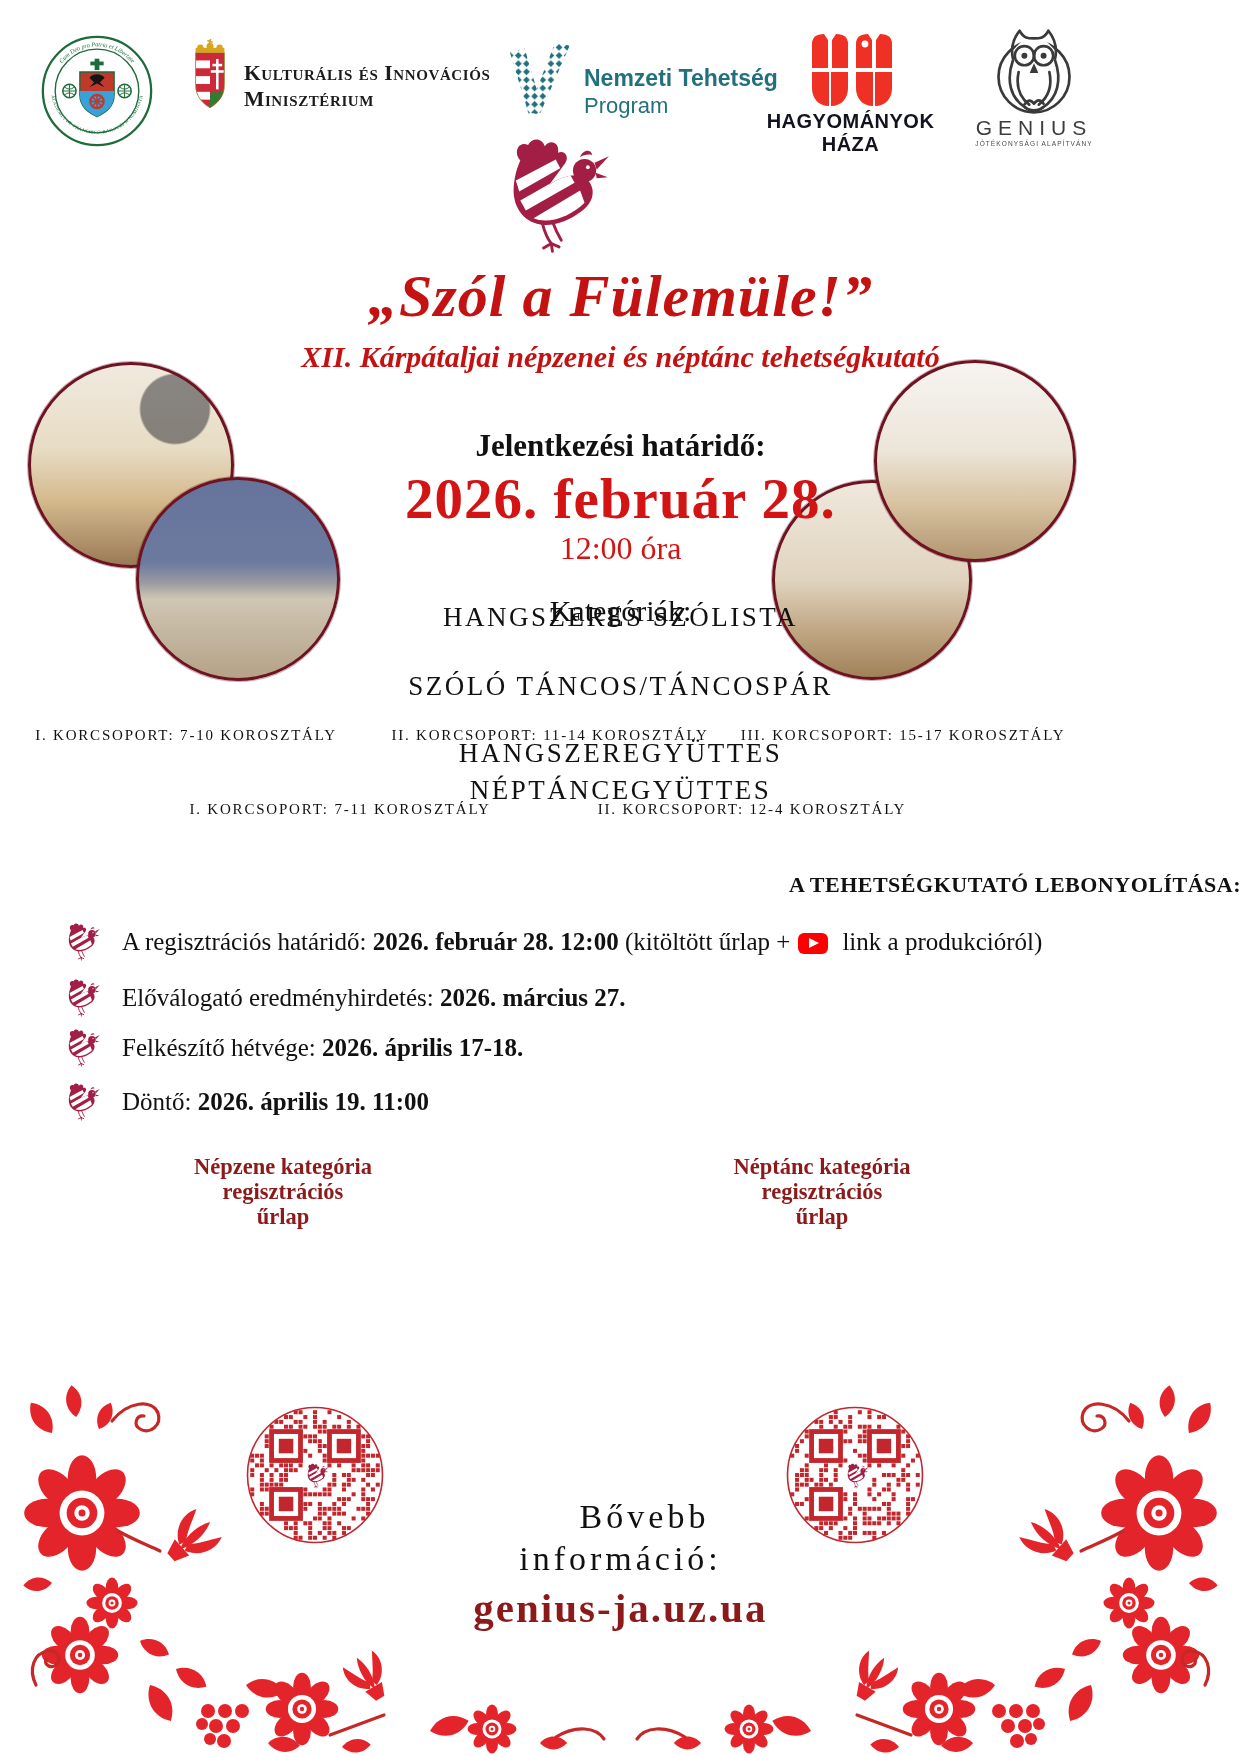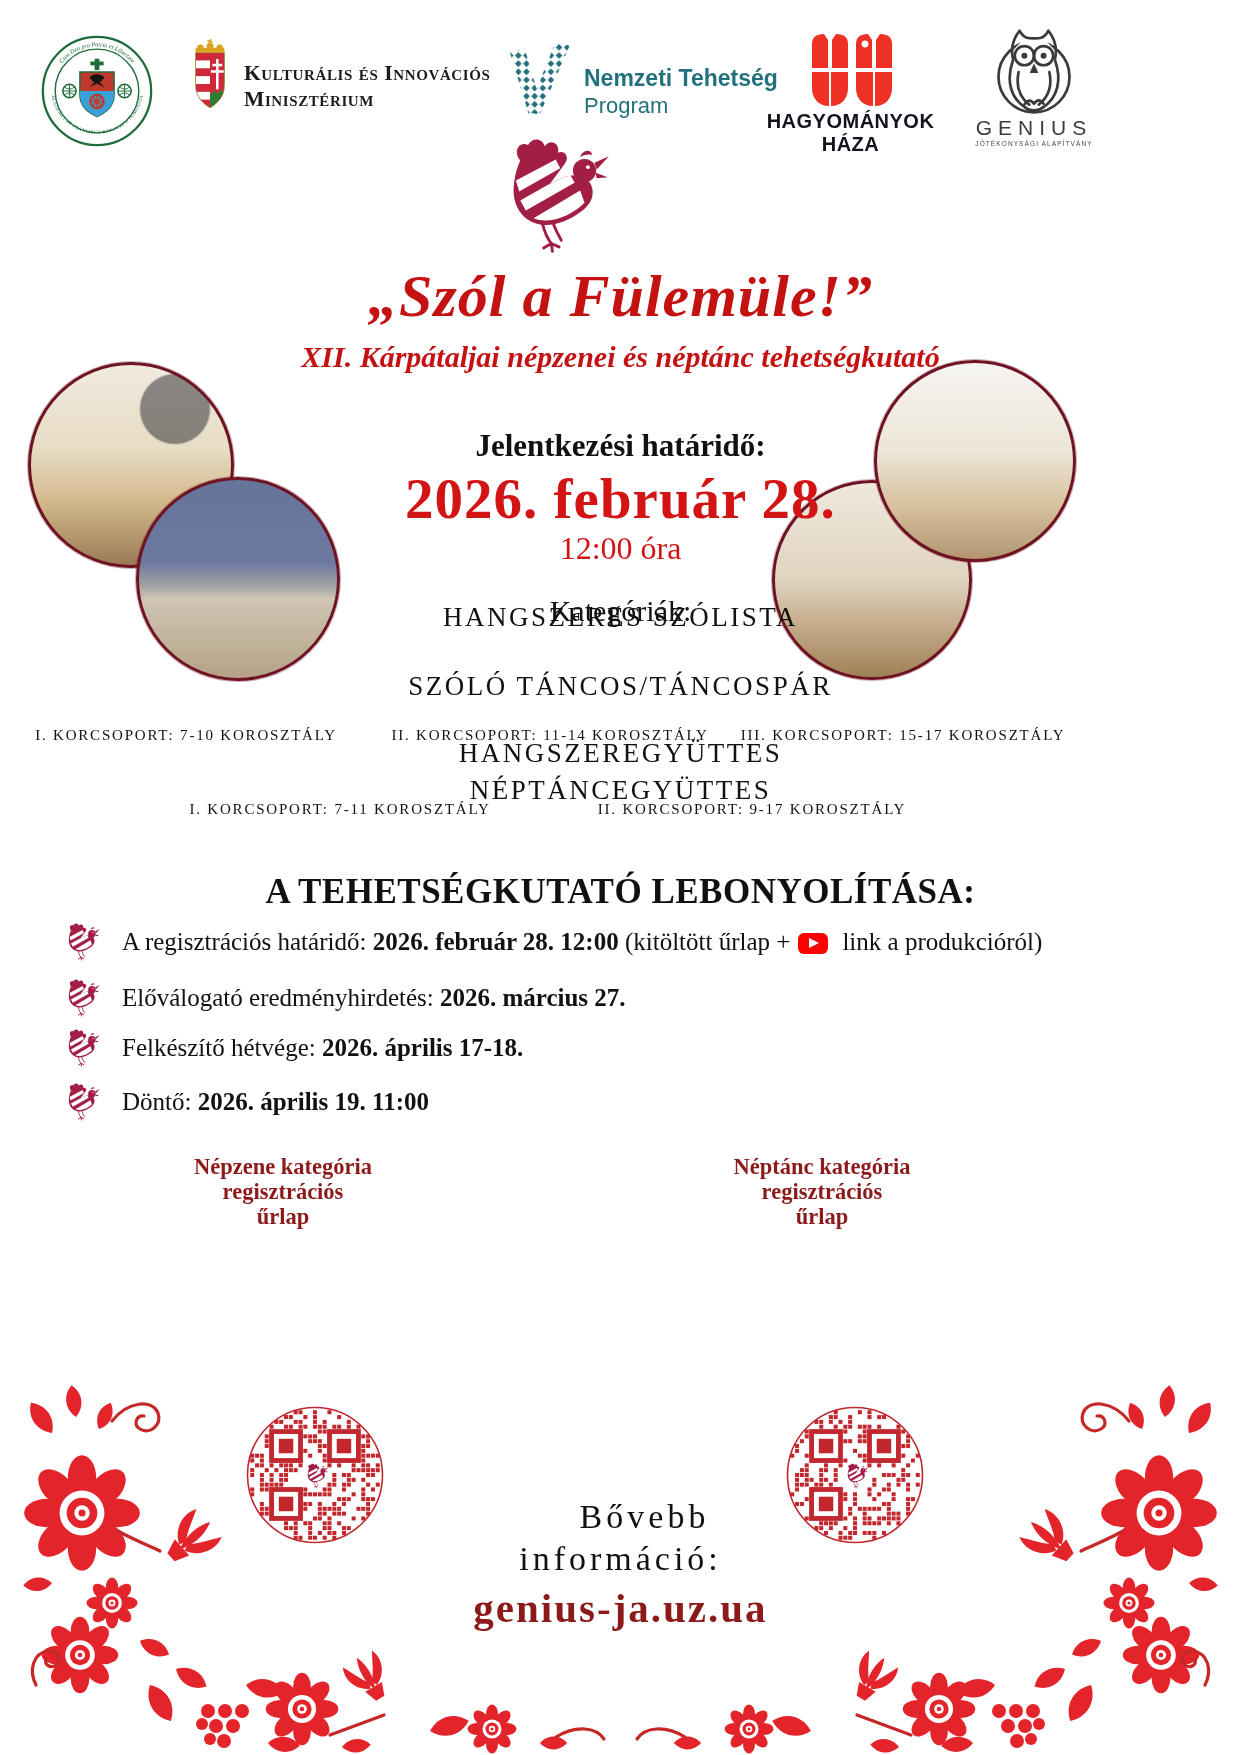--- a/index.html
+++ b/index.html
@@ -50,21 +50,21 @@
   .dl-label{top:428px;font-size:31px;font-weight:bold;}
   .dl-date{top:466px;font-size:57px;font-weight:bold;color:var(--date_red,#D31414);letter-spacing:1px;}
   .dl-time{top:530px;font-size:32px;color:var(--date_red,#D31414);}
   .cat-head{top:594px;font-size:30px;}
   .cat-item{font-size:27px;letter-spacing:2.5px;}
   .ci1{top:602px;} .ci2{top:671px;} .ci3{top:738px;} .ci4{top:775px;}
   .age{position:absolute;font-size:15px;letter-spacing:1.8px;white-space:nowrap;transform:translateX(-50%);}
   .ag-row1{top:699px;margin-top:28px;} .ag-row2{top:801px;}
 
   
-  .sched-head{top:872px;font-size:35px;font-weight:bold;letter-spacing:.5px;}
+  .sched-head{top:872px;font-size:22px;font-weight:bold;letter-spacing:.5px;text-align:right;}
   .bullet{position:absolute;left:58px;display:flex;align-items:center;height:48px;}
   .b1{top:918px;} .b2{top:974px;} .b3{top:1024px;} .b4{top:1078px;justify-content:center;}
   .b-icon{width:44px;height:42px;flex:0 0 auto;}
   .b-text{margin-left:20px;font-size:25px;white-space:nowrap;}
   .b-text b{font-weight:bold;}
   .yt{display:inline-block;width:30px;height:21px;background:#f00;border-radius:6px;
       position:relative;vertical-align:-4px;margin:0 14px 0 8px;}
   .yt::after{content:"";position:absolute;left:11px;top:5px;
              border-left:10px solid #fff;border-top:5.5px solid transparent;border-bottom:5.5px solid transparent;}
 
@@ -295,21 +295,21 @@
 
   <div class="abs ctr cat-head">Kategóriák:</div>
   <div class="abs ctr cat-item ci1">HANGSZERES SZÓLISTA</div>
   <div class="abs ctr cat-item ci2">SZÓLÓ TÁNCOS/TÁNCOSPÁR</div>
   <div class="age ag-row1" style="left:186px;">I. KORCSOPORT: 7-10 KOROSZTÁLY</div>
   <div class="age ag-row1" style="left:550px;">II. KORCSOPORT: 11-14 KOROSZTÁLY</div>
   <div class="age ag-row1" style="left:903px;">III. KORCSOPORT: 15-17 KOROSZTÁLY</div>
   <div class="abs ctr cat-item ci4">NÉPTÁNCEGYÜTTES</div>
   <div class="abs ctr cat-item ci3">HANGSZEREGYÜTTES</div>
   <div class="age ag-row2" style="left:340px;">I. KORCSOPORT: 7-11 KOROSZTÁLY</div>
-  <div class="age ag-row2" style="left:752px;">II. KORCSOPORT: 9-17 KOROSZTÁLY</div>
+  <div class="age ag-row2" style="left:752px;">II. KORCSOPORT: 12-4 KOROSZTÁLY</div>
 
   <div class="abs ctr sched-head">A TEHETSÉGKUTATÓ LEBONYOLÍTÁSA:</div>
 
   <div class="bullet b1">
     <svg class="b-icon" viewBox="-2 -6 122 112">
         <use href="#folkbird"></use>
       </svg>
     <div class="b-text">
       <span>A regisztrációs határidő: </span><b>2026. február 28. 12:00</b><span> (kitöltött űrlap +</span><span class="yt"></span><span>link a produkcióról)</span>
     </div>

